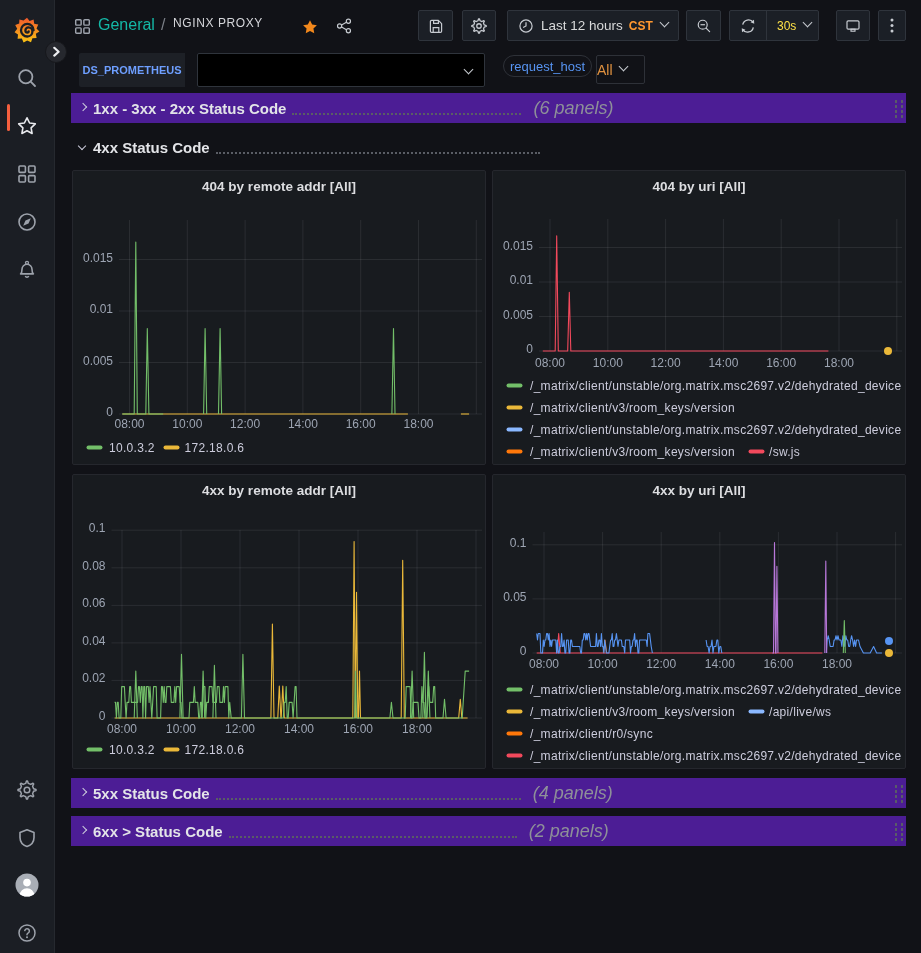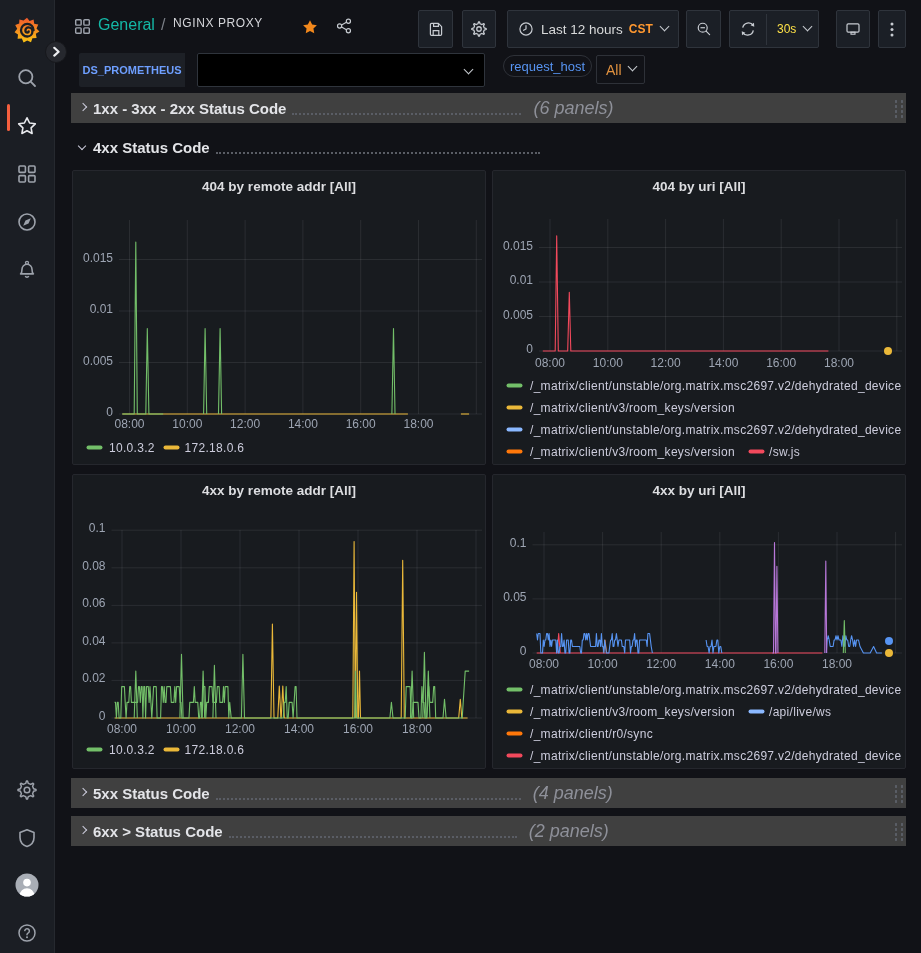--- a/index.html
+++ b/index.html
@@ -1,24 +1,24 @@
 <!DOCTYPE html>
 <html><head><meta charset="utf-8"><style>
 *{margin:0;padding:0;box-sizing:border-box}
 html,body{width:921px;height:953px;overflow:hidden;background:#111217;font-family:"Liberation Sans",sans-serif;color:#CCCCDC}
 .abs{position:absolute}
 #root{position:relative;width:921px;height:953px}
 #sidebar{position:absolute;left:0;top:0;width:55px;height:953px;background:#1B1E24;border-right:1px solid #26292F}
 .sideicon{position:absolute;left:17px;width:20px;height:20px;color:#9DA2AB}
-.btn{position:absolute;top:10px;height:38px;background:#1B1F26;border:1px solid #2F343C;border-radius:2px;display:flex;align-items:center;justify-content:center;color:#C7CBD1}
+.btn{position:absolute;top:10px;height:31px;background:#1B1F26;border:1px solid #2F343C;border-radius:2px;display:flex;align-items:center;justify-content:center;color:#C7CBD1}
 .ic{width:16px;height:16px}
 .caret{display:inline-block;width:9px;height:9px;position:relative}
 .caret:after{content:"";position:absolute;left:1px;top:0px;width:6px;height:6px;border-right:1.7px solid #C7CBD1;border-bottom:1.7px solid #C7CBD1;transform:rotate(45deg)}
 .vlabel{position:absolute;top:53px;height:34px;background:#1D2026;display:flex;align-items:center;padding:0 12px;color:#6E9FFF;font-weight:bold;font-size:12px;border-radius:2px 0 0 2px}
-.rowhead{position:absolute;left:71px;width:835px;height:30px;background:#404040;display:flex;align-items:center}
+.rowhead{position:absolute;left:71px;width:835px;height:30px;background:#4c1d95;display:flex;align-items:center}
 .rowhead.nobg{background:transparent}
 .rowchev{width:8px;height:8px;margin-left:8px;margin-right:6px;position:relative;flex:none}
 .rowchev.right:after{content:"";position:absolute;left:1px;top:0px;width:5px;height:5px;border-right:1.7px solid #CCCCDC;border-bottom:1.7px solid #CCCCDC;transform:rotate(-45deg)}
 .rowchev.down:after{content:"";position:absolute;left:0px;top:0px;width:5px;height:5px;border-right:1.7px solid #CCCCDC;border-bottom:1.7px solid #CCCCDC;transform:rotate(45deg)}
 .rowtitle{font-size:15px;font-weight:bold;color:#E3E4E8;white-space:nowrap}
 .rowdots{border-bottom:2px dotted #5A5D65;height:13px;margin-left:6px}
 .rowcount{font-size:18px;font-style:italic;color:#8E9099;margin-left:12px;white-space:nowrap}
 .draghandle{position:absolute;right:3px;top:6px;width:10px;height:19px;
  background-image:radial-gradient(circle, #5A5E66 1.1px, transparent 1.3px);
  background-size:6px 5px;background-position:0 0}
@@ -182,21 +182,21 @@
         <circle cx="2" cy="2" r="1.5" fill="#C7CBD1"></circle>
         <circle cx="2" cy="7.5" r="1.5" fill="#C7CBD1"></circle>
         <circle cx="2" cy="13" r="1.5" fill="#C7CBD1"></circle>
       </svg>
     </div>
 
 <div class="vlabel" style="left:79px;width:106px;justify-content:center;font-size:11px">DS_PROMETHEUS</div>
 <div class="abs" style="left:197px;top:53px;width:288px;height:34px;background:#000;border:1px solid #2F343C;border-radius:2px"></div>
 <span class="caret" style="position:absolute;left:464px;top:66px"></span>
 <div class="abs" style="left:503px;top:55px;width:89px;height:22px;border:1px solid #2E3138;border-radius:12px;display:flex;align-items:center;justify-content:center;color:#5794F2;font-size:13px">request_host</div>
-<div class="abs" style="left:596px;top:55px;width:49px;height:29px;border:1px solid #2E3138;border-radius:2px;display:flex;align-items:center;padding-left:9px">
+<div class="abs" style="left:596px;top:55px;width:49px;height:29px;border:1px solid #2E3138;border-radius:2px;display:flex;align-items:center;">
       <span style="font-size:14px;color:#E0913F">All</span>
       <span class="caret" style="margin-left:6px;top:-2px"></span>
     </div>
 
 <div class="rowhead" style="top:93px">
       <div class="rowchev right"></div>
       <div class="rowtitle">1xx - 3xx - 2xx Status Code</div>
       <div class="rowdots" style="width:229px"></div>
       <div class="rowcount">(6 panels)</div>
       <div class="draghandle"></div>

